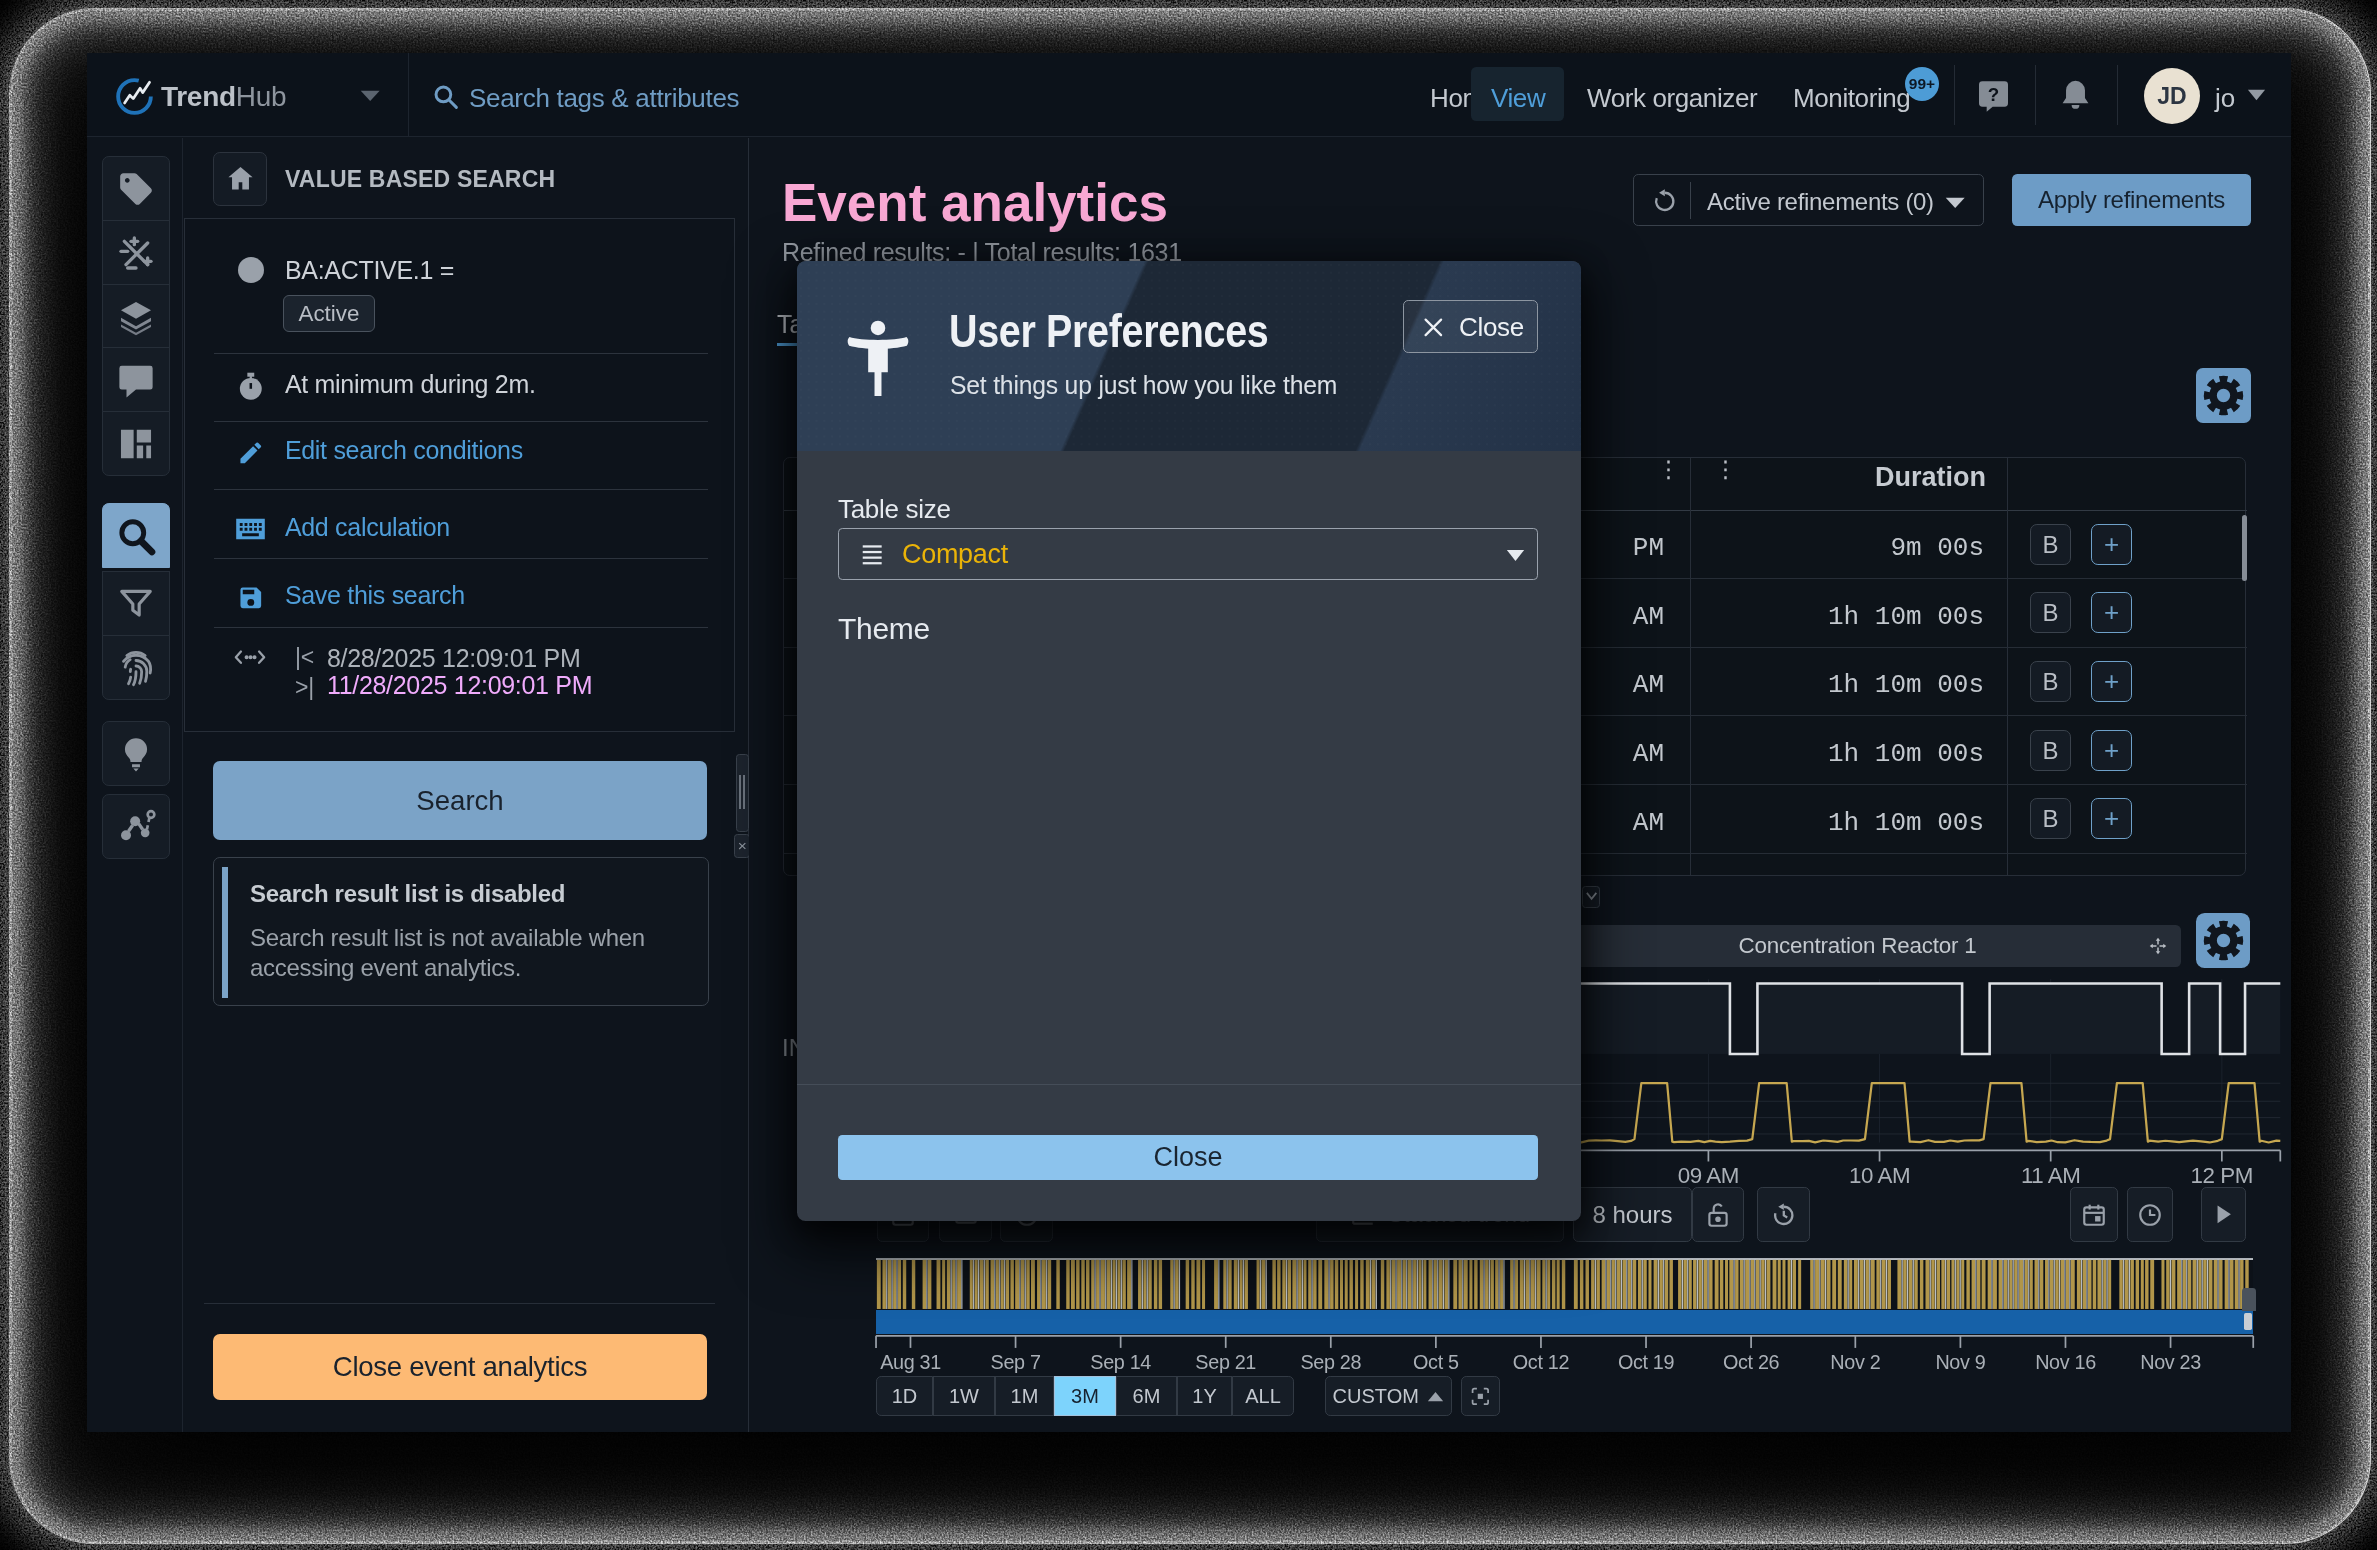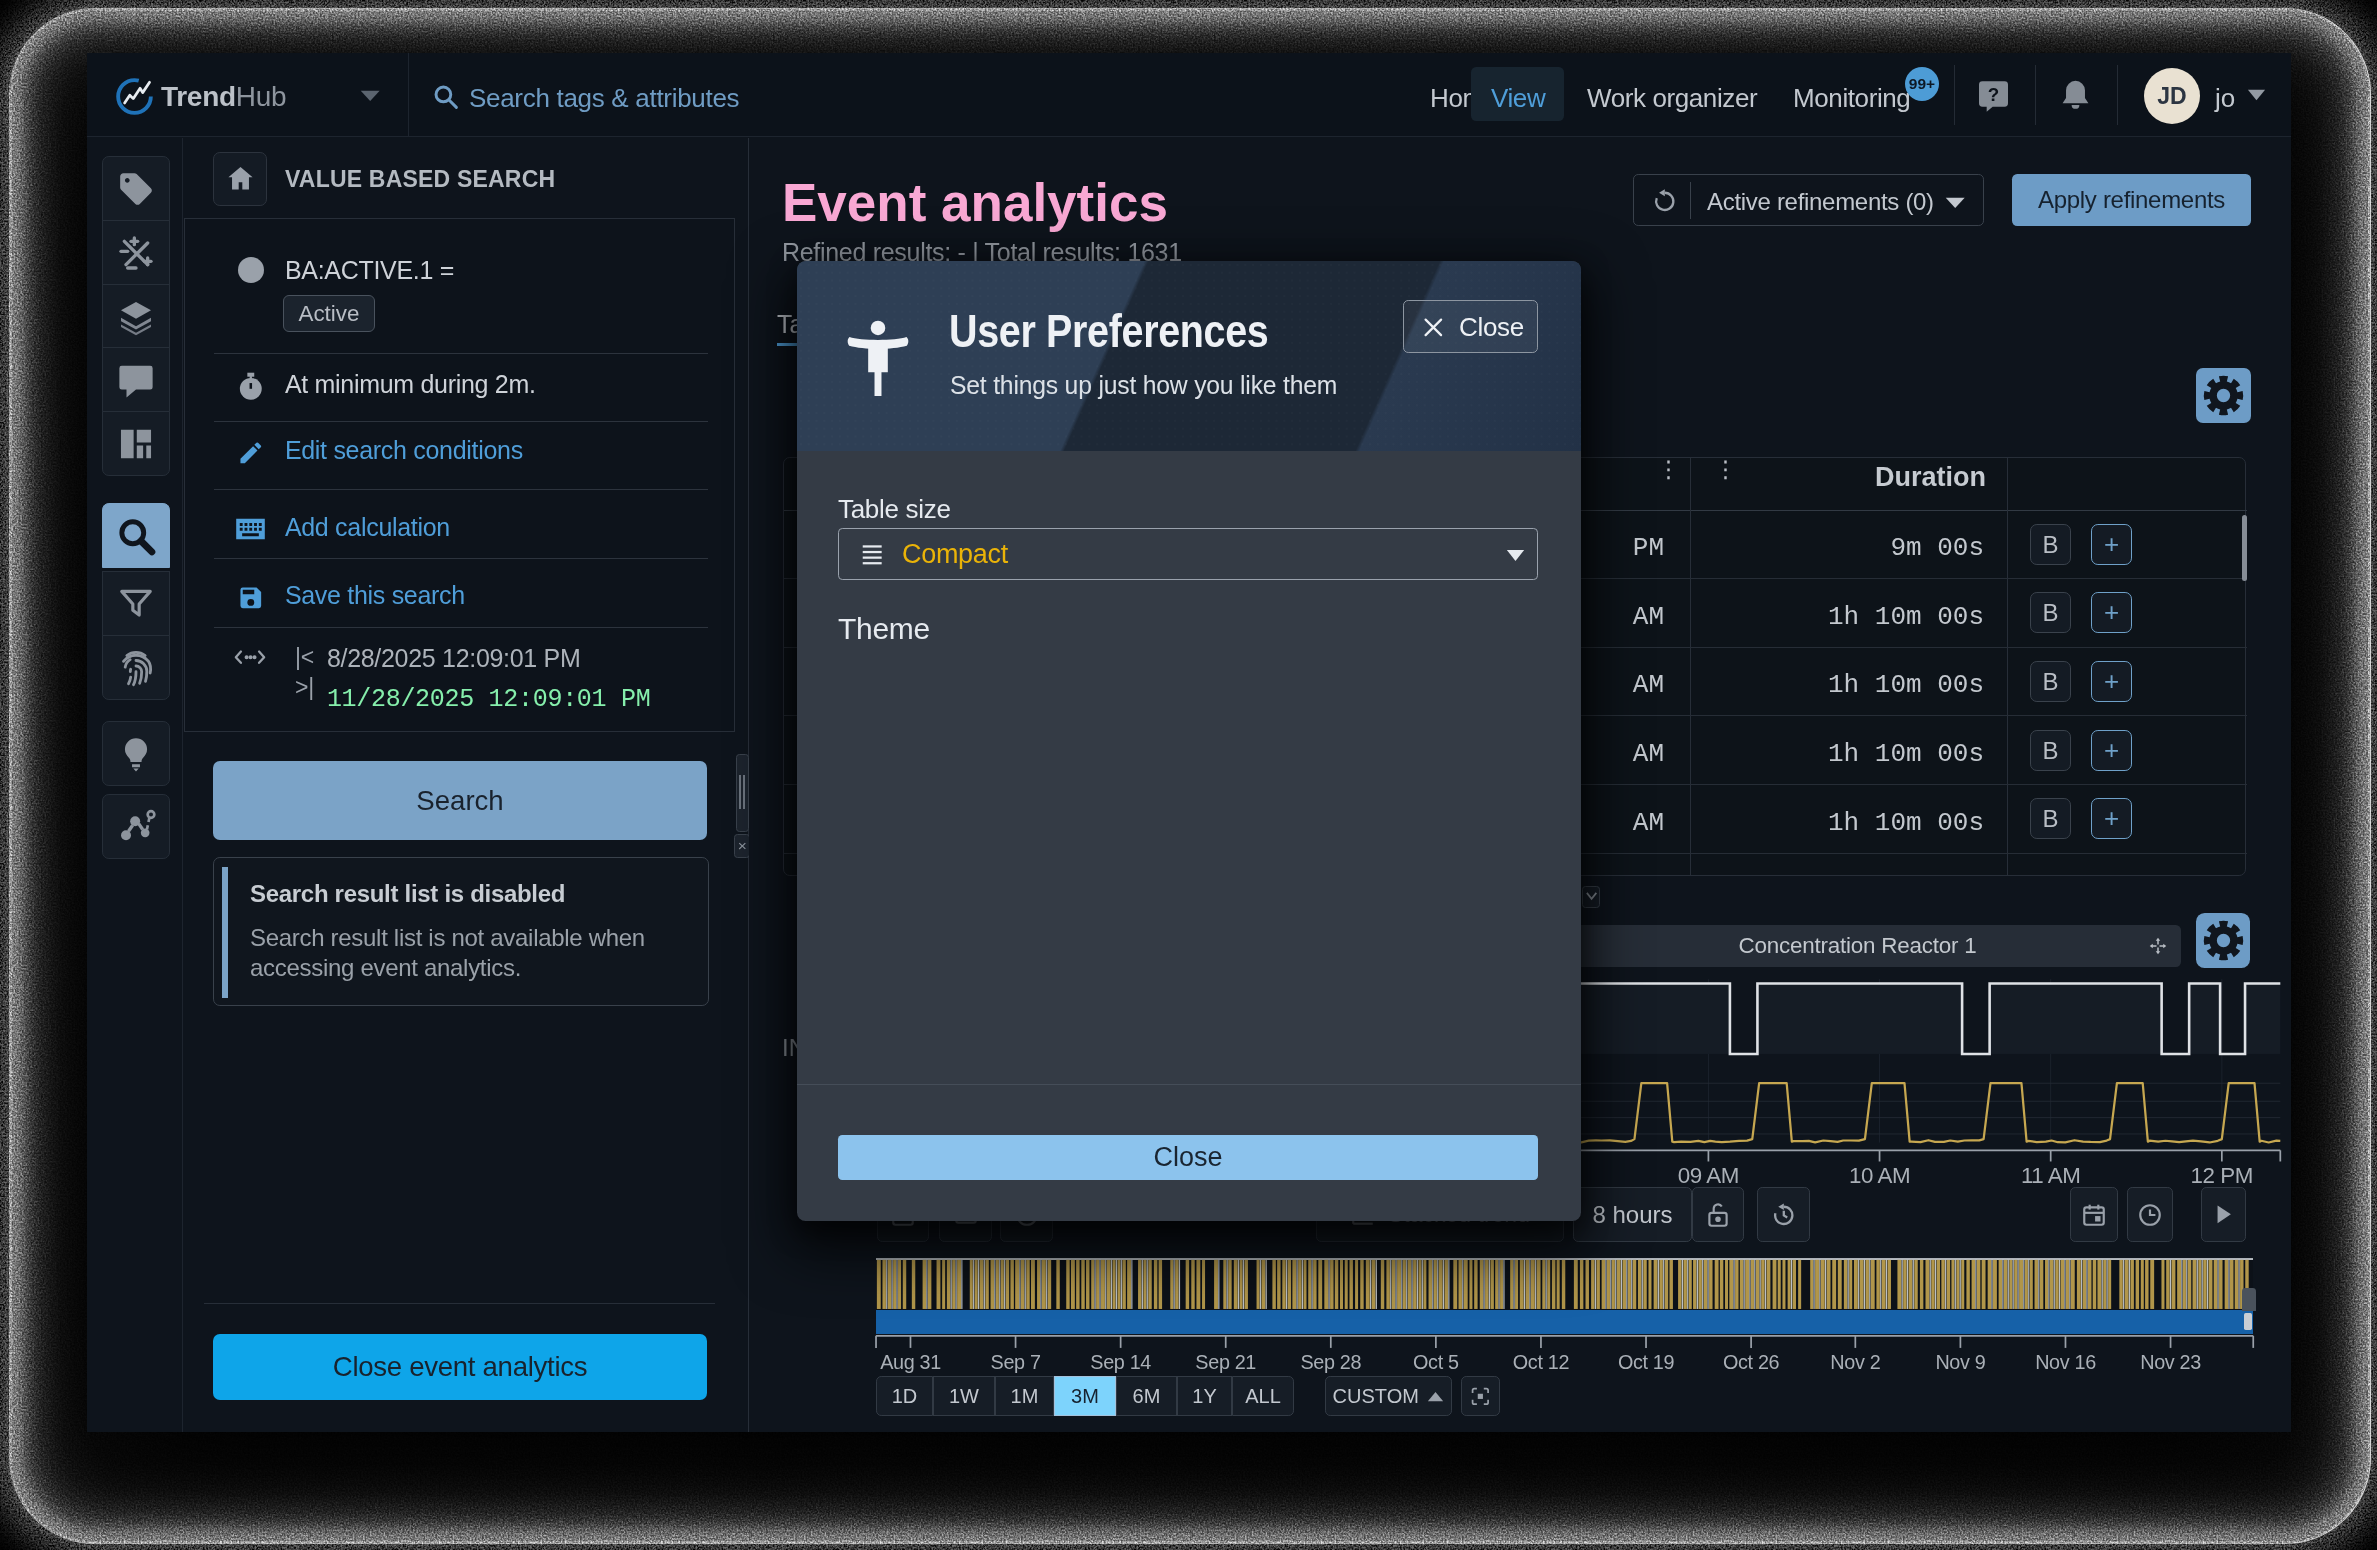--- a/index.html
+++ b/index.html
@@ -221,30 +221,30 @@
         <svg class="abs" style="left:48px;top:427px;" width="34" height="22.4" viewBox="0 0 30 18" fill="none" stroke="#9aa1aa" stroke-width="2" stroke-linecap="round" stroke-linejoin="round">
             <path d="M7 4 L2.5 9 L7 14"></path>
             <path d="M23 4 L27.5 9 L23 14"></path>
             <circle cx="12" cy="9" r="0.8" fill="#9aa1aa"></circle>
             <circle cx="15.5" cy="9" r="0.8" fill="#9aa1aa"></circle>
             <circle cx="19" cy="9" r="0.8" fill="#9aa1aa"></circle>
           </svg>
         <div class="abs" style="left:110px;top:425px;font-size:23px;color:#9aa1aa;">|&lt;</div>
         <div class="abs" style="left:142px;top:425px;font-size:25px;color:#adb3ba;letter-spacing:-0.3px;">8/28/2025 12:09:01 PM</div>
         <div class="abs" style="left:110px;top:455px;font-size:23px;color:#9aa1aa;">&gt;|</div>
-        <div class="abs" style="left:142px;top:466px;font-size:25px;color:#86efac;letter-spacing:-0.3px;font-family:Liberation Mono, monospace;">11/28/2025 12:09:01 PM</div>
+        <div class="abs" style="left:142px;top:452px;font-size:25px;color:#f0abfc;letter-spacing:-0.3px;">11/28/2025 12:09:01 PM</div>
       </div>
       <div class="abs" style="left:30px;top:719px;width:496px;height:149px;background:#10161e;border:0.9px solid #39414b;border-radius:6.9px;">
         <div class="abs" style="left:7.8px;top:8.6px;width:6px;height:131px;background:#7ba3c7;"></div>
         <div class="abs" style="left:36px;top:22.4px;font-size:24px;font-weight:bold;color:#c7ccd2;letter-spacing:-0.3px;">Search result list is disabled</div>
         <div class="abs" style="left:36px;top:65px;font-size:24px;color:#9aa1a9;line-height:30px;letter-spacing:-0.3px;">Search result list is not available when<br>accessing event analytics.</div>
       </div>
       <div class="abs" style="left:30px;top:623px;width:494px;height:79px;background:#7ba3c7;border-radius:6.9px;text-align:center;line-height:79px;font-size:27.6px;color:#19222d;">Search</div>
       <div class="hline" style="left:20.7px;top:1165px;width:511px;background:#272e38;"></div>
-      <div class="abs" style="left:30px;top:1196px;width:494px;height:66px;background:#0ea5e9;border-radius:6.9px;text-align:center;line-height:66px;font-size:27.6px;color:#19222d;letter-spacing:-0.3px;">Close event analytics</div>
+      <div class="abs" style="left:30px;top:1196px;width:494px;height:66px;background:#fdba74;border-radius:6.9px;text-align:center;line-height:66px;font-size:27.6px;color:#19222d;letter-spacing:-0.3px;">Close event analytics</div>
 
       <div class="abs" style="left:565px;top:0;width:0.9px;height:1294px;background:#272e38;"></div>
       <div class="abs" style="left:553px;top:616px;width:13px;height:78px;background:#1c232d;border:0.9px solid #39414b;border-radius:3.4px;"></div>
       <div class="abs" style="left:556px;top:637px;width:1.7px;height:34px;background:#6a727c;"></div>
       <div class="abs" style="left:560px;top:637px;width:1.7px;height:34px;background:#6a727c;"></div>
       <div class="abs" style="left:551px;top:696px;width:16.4px;height:24px;background:#1c232d;border:0.9px solid #39414b;border-radius:3.4px;color:#8d949d;font-size:15.5px;text-align:center;line-height:22.4px;">×</div>
     </div>
 
     <div id="main" class="abs" style="left:662px;top:85px;width:1543px;height:1294px;background:#0e141c;overflow:hidden;">
       <div class="abs" style="left:33px;top:34px;font-size:53px;font-weight:bold;color:#f9a8d4;">Event analytics</div>

